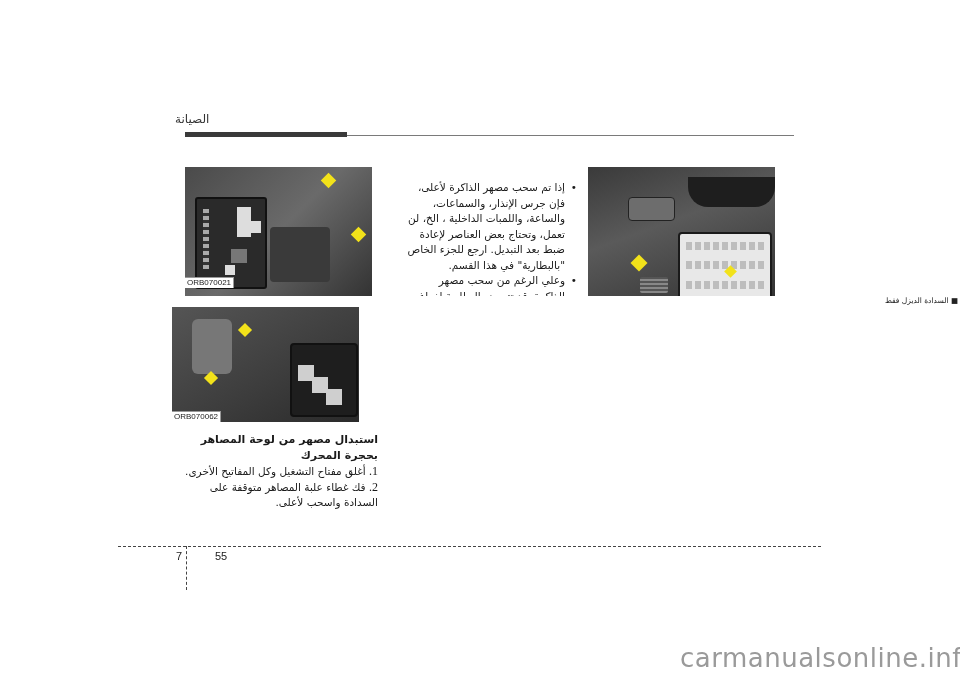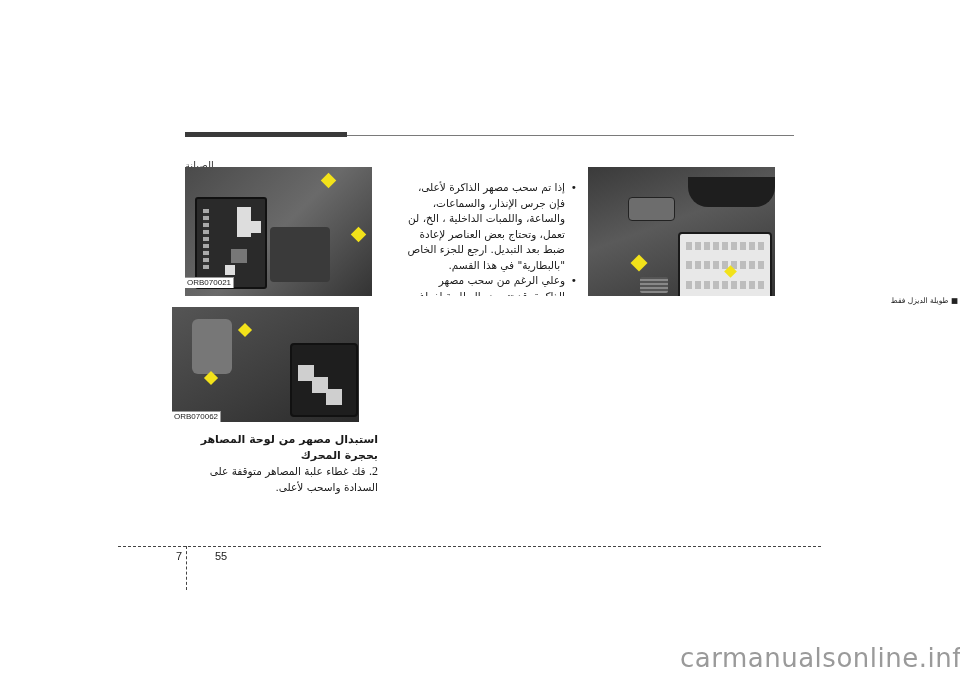--- a/index.html
+++ b/index.html
@@ -2,23 +2,22 @@
 <html><head>
 <meta charset="utf-8">
 <style>
   html, body { margin:0; padding:0; }
   body {
     width:960px; height:678px; position:relative; overflow:hidden;
     background:#ffffff; font-family:"DejaVu Sans", sans-serif; color:#1a1a1a;
   }
   .abs { position:absolute; }
   .header-title {
-    left:185px; top:112px; width:60px; font-size:10px; direction:rtl; text-align:left;
+    left:175px; top:112px; width:60px; font-size:12px; direction:rtl; text-align:left;
     color:#333;
-    margin-top:48px;
   }
   .header-bar-dark { left:185px; top:132px; width:162px; height:5px; background:#3a3a3a; }
   .header-bar-thin { left:347px; top:135px; width:447px; height:1px; background:#7a7a7a; }
 
   .col { direction:rtl; text-align:right; font-size:10.5px; line-height:15.5px; }
   .col-right { left:588px; top:322px; width:188px; }
   .col-mid { left:397px; top:172px; width:188px; }
   .col-left { left:182px; top:432px; width:196px; }
 
   .img-box { background:#2b2b2b; overflow:hidden; }
@@ -120,36 +119,37 @@
     <div style="position:absolute; left:52px; top:22px; width:12px; height:12px; background:#ddd;"></div>
     <div style="position:absolute; left:34px; top:50px; width:16px; height:14px; background:#777;"></div>
     <div style="position:absolute; left:28px; top:66px; width:10px; height:10px; background:#ddd;"></div>
     <div style="position:absolute; left:6px; top:10px; width:6px; height:60px; background:repeating-linear-gradient(0deg,#aaa 0 4px,#333 4px 7px);"></div>
   </div>
   <div style="position:absolute; left:85px; top:60px; width:60px; height:55px; background:#3a3a3a; border-radius:4px;"></div>
   <div style="position:absolute; left:138px; top:8px; width:11px; height:11px; background:#f2e21a; transform:rotate(45deg);"></div>
   <div style="position:absolute; left:168px; top:62px; width:11px; height:11px; background:#f2e21a; transform:rotate(45deg);"></div>
   <div class="img-caption" style="bottom:8px;">ORB070021</div>
 </div>
-<div class="abs img-label" style="left:290px; top:296px; position:absolute; font-size:7.5px; line-height:10px; direction:rtl;">■ طويلة الديزل فقط</div>
+<div class="abs img-label" style="left:290px; top:296px; position:absolute; font-size:7.5px; line-height:10px; direction:rtl;">■ السدادة الديزل فقط</div>
 
 <div class="abs img-box" style="left:172px; top:307px; width:187px; height:115px; background:linear-gradient(150deg,#555 0%,#3c3c3c 60%,#2a2a2a 100%);">
   <div style="position:absolute; left:20px; top:12px; width:40px; height:55px; background:#777; border-radius:6px;"></div>
   <div style="position:absolute; left:118px; top:36px; width:64px; height:70px; background:#1e1e1e; border:2px solid #111; border-radius:4px;">
     <div style="position:absolute; left:6px; top:20px; width:16px; height:16px; background:#cfcfcf;"></div>
     <div style="position:absolute; left:20px; top:32px; width:16px; height:16px; background:#cfcfcf;"></div>
     <div style="position:absolute; left:34px; top:44px; width:16px; height:16px; background:#cfcfcf;"></div>
   </div>
   <div style="position:absolute; left:68px; top:18px; width:10px; height:10px; background:#f2e21a; transform:rotate(45deg);"></div>
   <div style="position:absolute; left:34px; top:66px; width:10px; height:10px; background:#f2e21a; transform:rotate(45deg);"></div>
   <div class="img-caption">ORB070062</div>
 </div>
 
 <div class="abs col col-left">
   <div class="bold-title">استبدال مصهر من لوحة المصاهر بحجرة المحرك</div>
+  <div><span class="list-num">1.</span> <span>أغلق مفتاح التشغيل وكل المفاتيح الأخرى.</span></div>
   <div><span class="list-num">2.</span> <span>فك غطاء علبة المصاهر متوقفة على السدادة واسحب لأعلى.</span></div>
 </div>
 
 <div class="abs dash-h"></div>
 <div class="abs dash-v"></div>
 <div class="abs page-ch">7</div>
 <div class="abs page-no">55</div>
 
 <div class="abs watermark">carmanualsonline.info</div>
 

